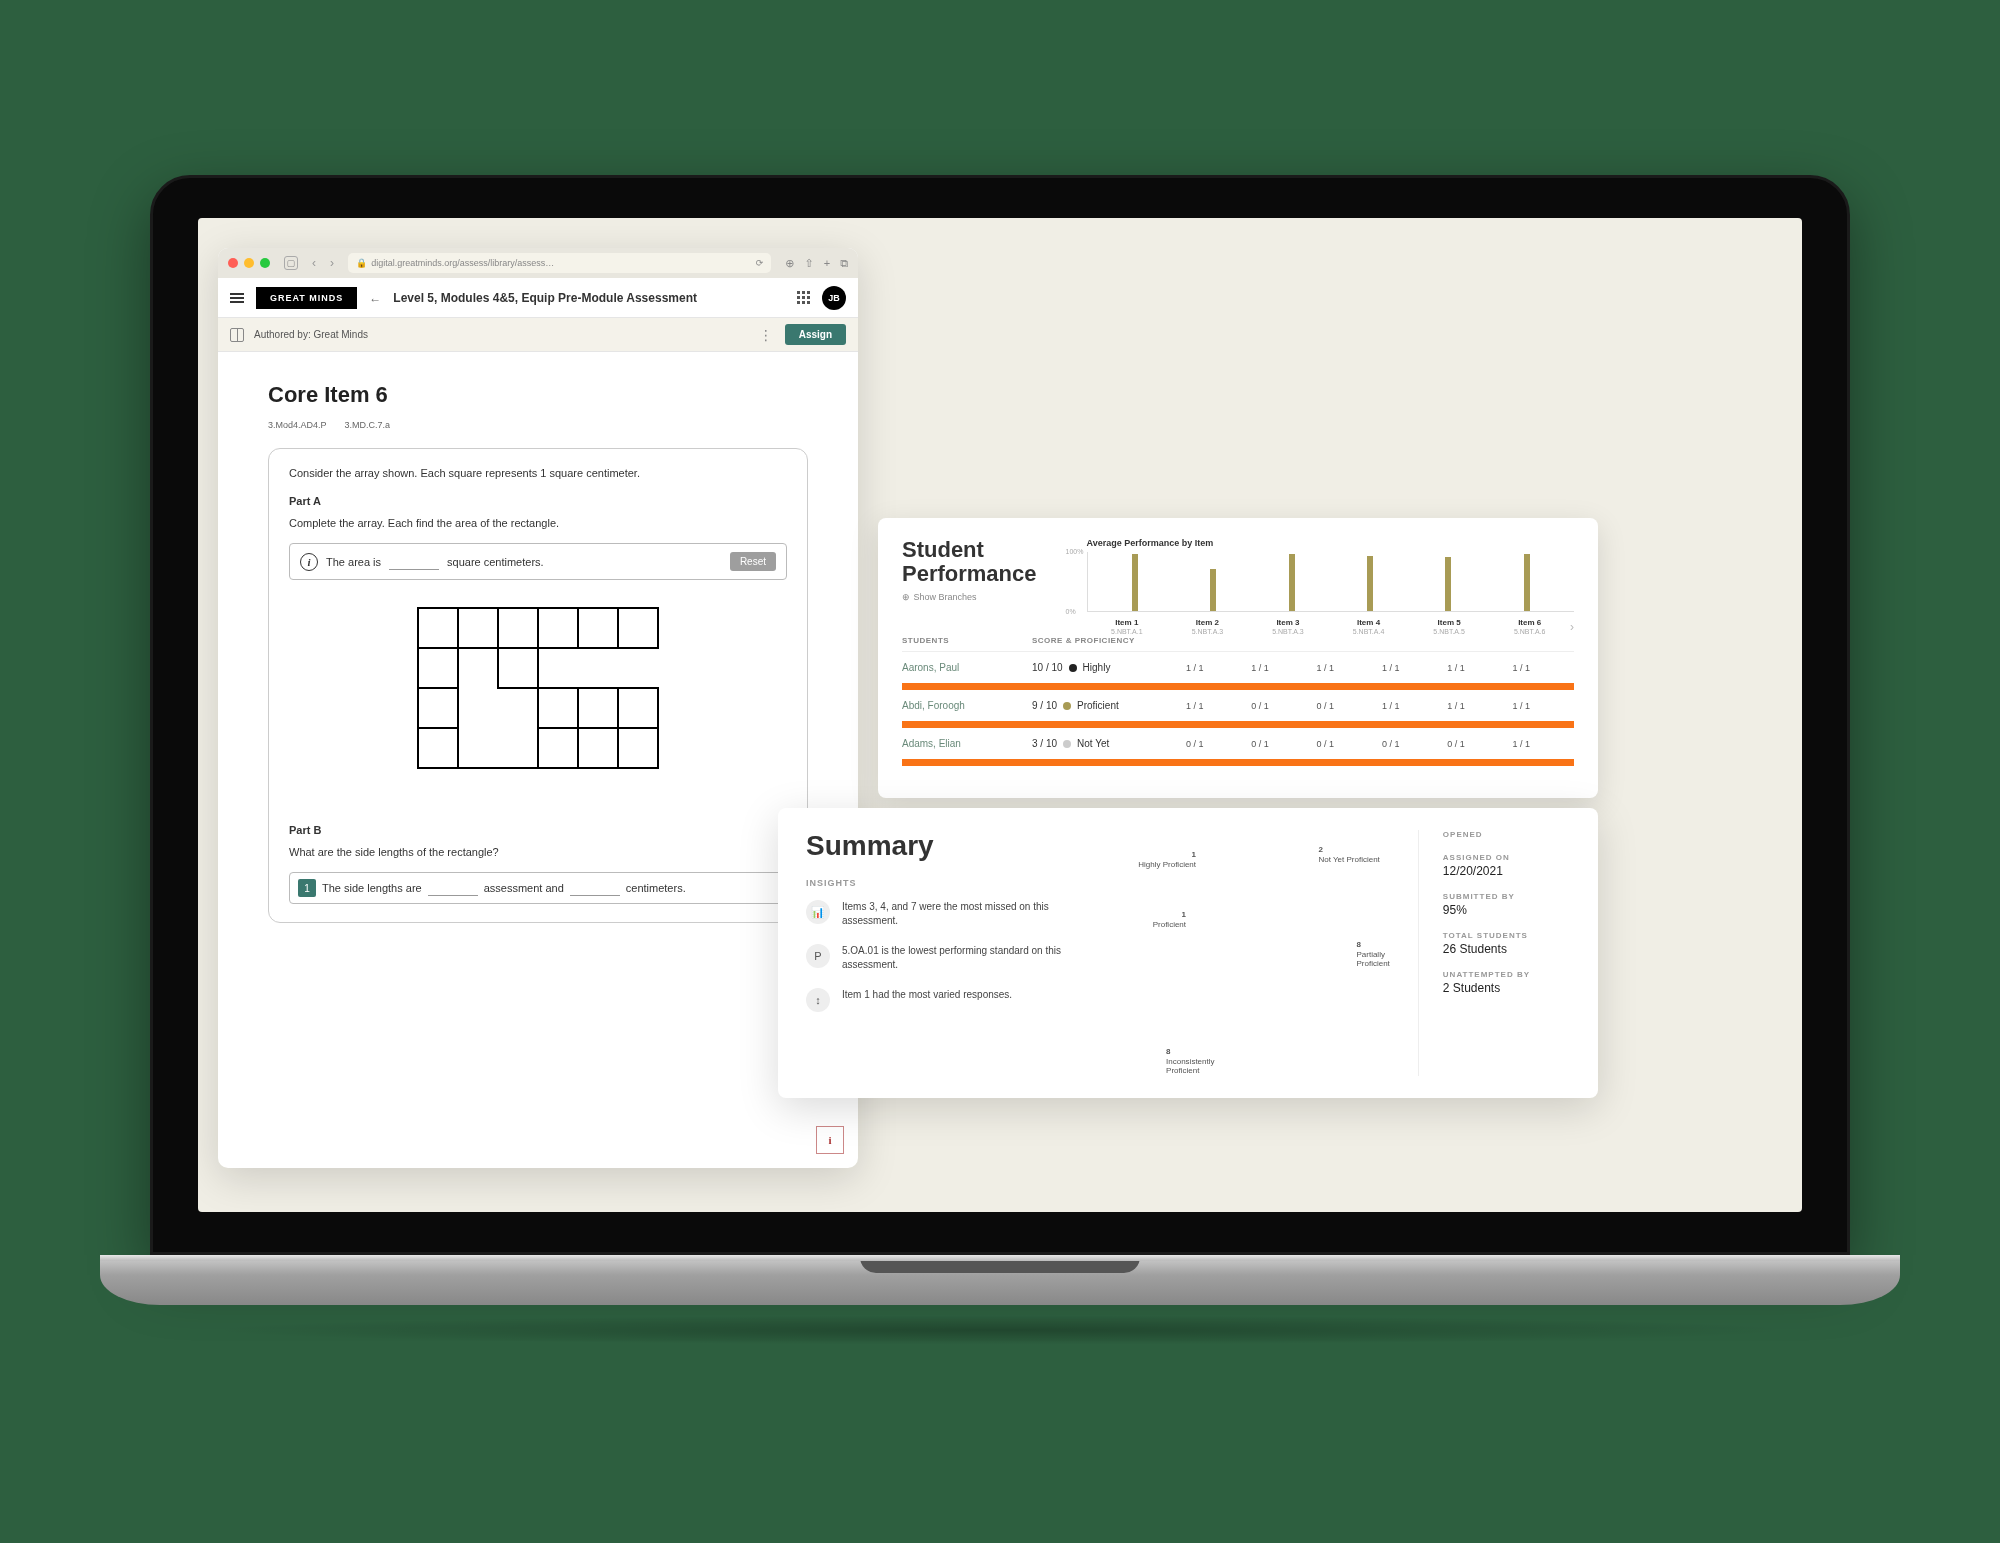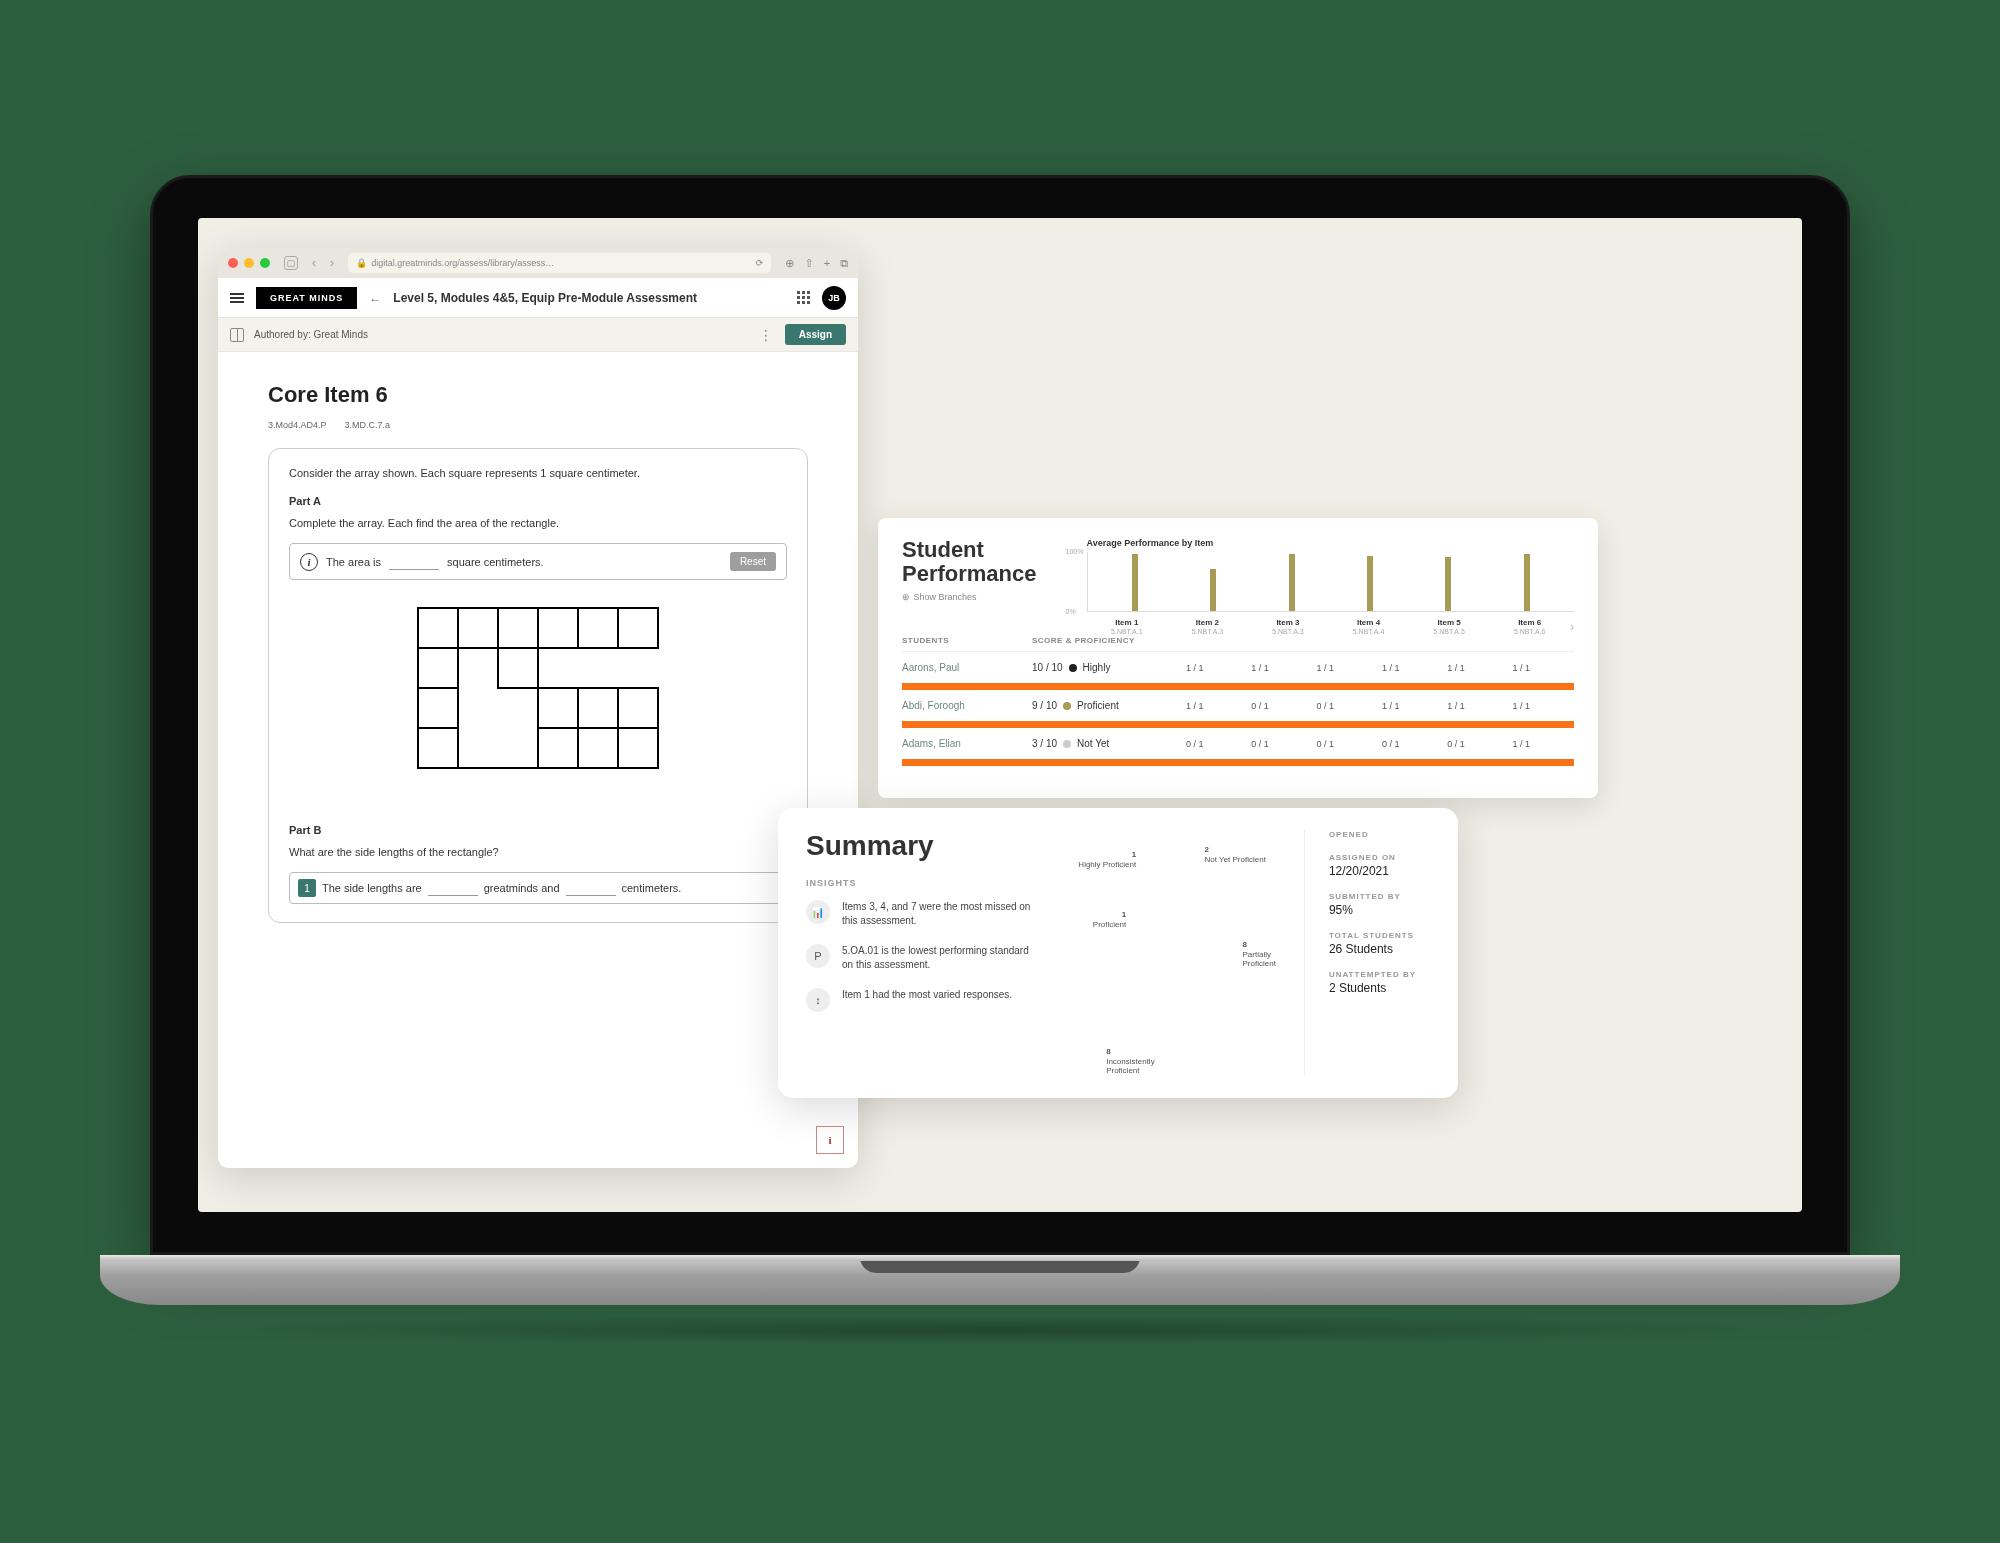--- a/index.html
+++ b/index.html
@@ -83,21 +83,21 @@
 
 .perf-table{}
 .perf-th{display:grid;grid-template-columns:130px 130px repeat(6,1fr) 20px;font-size:8px;color:#888;letter-spacing:0.5px;border-bottom:1px solid #eee;padding-bottom:6px;font-weight:700}
 .perf-row{display:grid;grid-template-columns:130px 130px repeat(6,1fr) 20px;padding:10px 0;border-bottom:7px solid #f97316;align-items:center}
 .perf-row .name{color:#6a8a7a;font-size:10px}
 .score-cell{display:flex;align-items:center;gap:6px;font-size:10px}
 .prof-dot{width:8px;height:8px;border-radius:50%}
 .cell-val{text-align:center;font-size:9px;color:#555}
 
 
-.summary{position:absolute;left:580px;top:590px;width:680px;height:290px;background:#fff;border-radius:15px;box-shadow:0 10px 40px rgba(0,0,0,0.15);padding:22px 28px;font-size:10px;color:#333;display:flex;gap:28px}
+.summary{position:absolute;left:580px;top:590px;width:820px;height:290px;background:#fff;border-radius:8px;box-shadow:0 10px 40px rgba(0,0,0,0.15);padding:22px 28px;font-size:10px;color:#333;display:flex;gap:28px}
 .summary-left{width:310px}
 .summary-title{font-size:28px;font-weight:800;margin-bottom:16px}
 .insights-label{font-size:9px;letter-spacing:1px;color:#999;font-weight:700;margin-bottom:12px}
 .insight{display:flex;gap:12px;margin-bottom:16px;align-items:flex-start}
 .insight-icon{width:24px;height:24px;border-radius:50%;background:#eee;display:flex;align-items:center;justify-content:center;font-size:11px;color:#555;flex-shrink:0}
 .insight-text{font-size:10px;line-height:1.4;color:#444}
 
 .donut-area{width:280px;position:relative;display:flex;align-items:center;justify-content:center}
 .donut{position:relative;width:130px;height:130px}
 .donut svg{transform:rotate(-90deg)}
@@ -219,21 +219,21 @@
                    <line x1="20" y1="170" x2="260" y2="170"></line>
                 </g>
               </svg>
             </div>
             <div class="part-label">Part B</div>
             <div class="part-text">What are the side lengths of the rectangle?</div>
             <div class="fill-row">
               <span class="fill-num">1</span>
               <span>The side lengths are</span>
               <input class="ans-input" style="">
-              <span>greatminds and</span>
+              <span>assessment and</span>
               <input class="ans-input" style="">
               <span>centimeters.</span>
             </div>
           </div>
         </div>
         <div class="info-box">i</div>
       </div>
 
       <div class="perf">
         <div class="perf-head">

